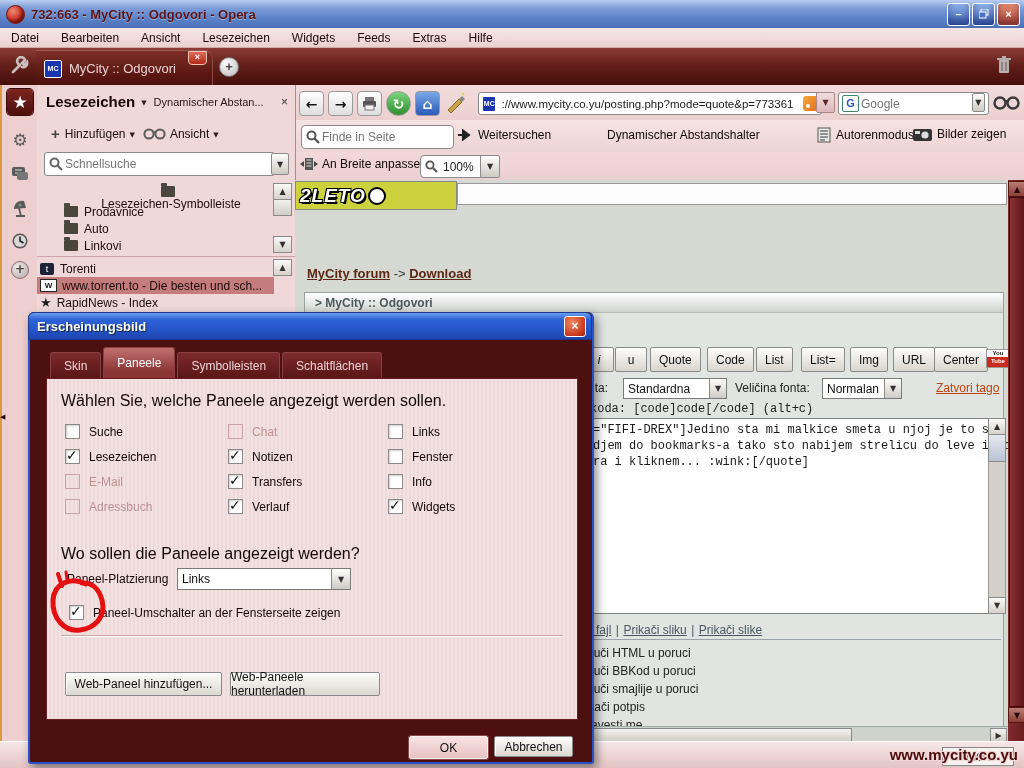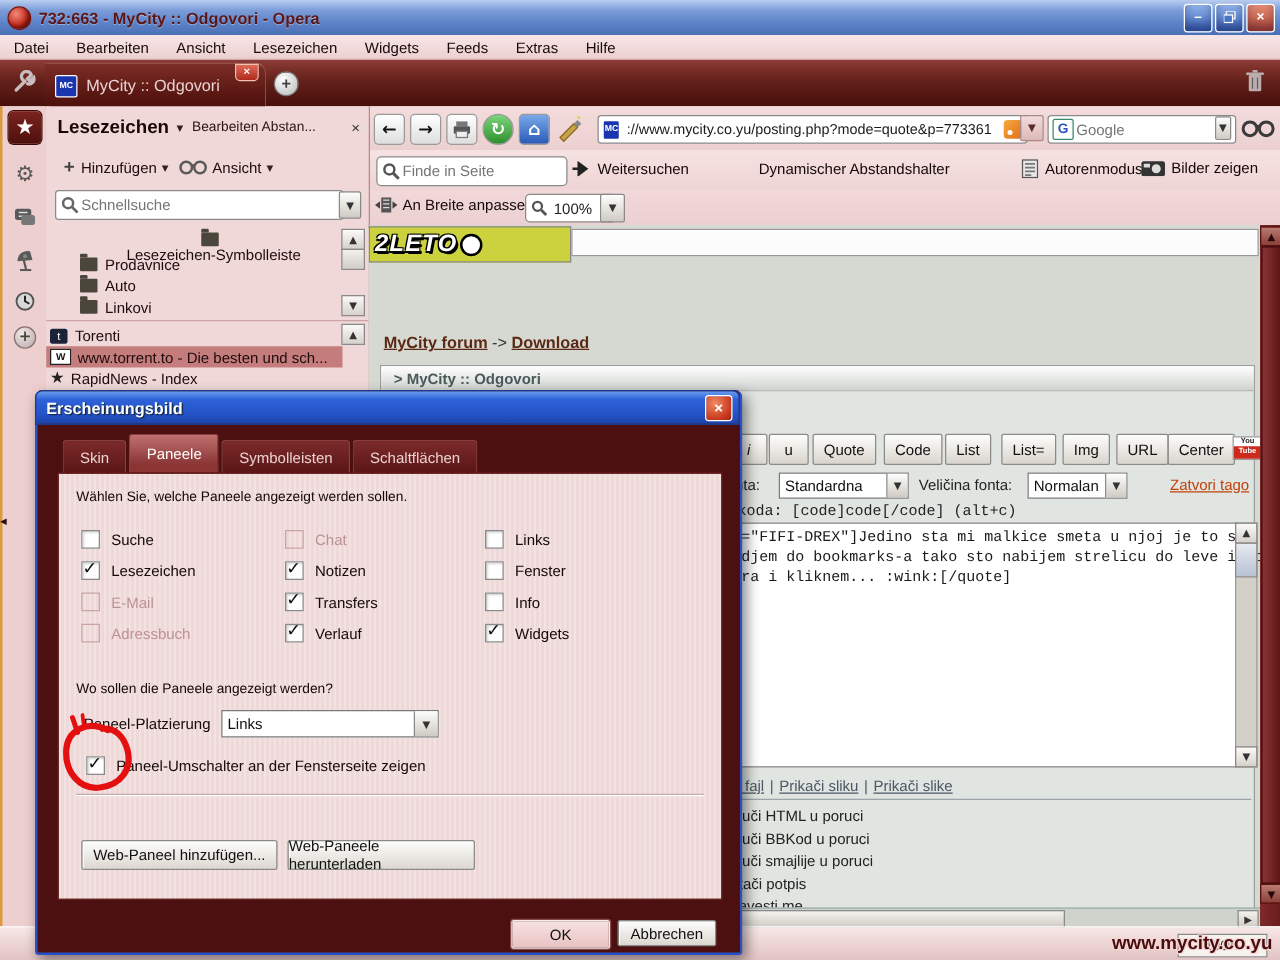--- a/index.html
+++ b/index.html
@@ -151,21 +151,21 @@
     background:radial-gradient(circle at 35% 30%,#f08a62,#c8381c 70%,#9a2410);
     color:#fff;font-weight:bold;font-size:12px;line-height:18px;text-align:center;}
   .dtabs{position:absolute;left:20px;top:40px;height:26px;display:flex;align-items:flex-end;}
   .dtab{height:25px;padding:0 13px;display:flex;align-items:center;font-size:12px;color:#ecd2d2;
     background:linear-gradient(180deg,#7c2a2a,#5a1616);border:1px solid #8a4040;border-bottom:none;
     border-radius:3px 3px 0 0;margin-right:2px;}
   .dtab.active{height:30px;background:linear-gradient(180deg,#c07070,#8a3434 80%);color:#fff;}
   .dcontent{position:absolute;left:16px;top:66px;width:530px;height:340px;
     background:repeating-linear-gradient(90deg,#f3e2e2 0 2px,#eed8d8 2px 4px);
     border:1px solid #6a2020;}
-  .dintro{position:absolute;left:14px;font-size:11px;color:#140808;}
+  .dintro{position:absolute;left:14px;font-size:16px;color:#140808;}
   .cbgrid{position:absolute;left:18px;top:40px;display:grid;grid-auto-flow:column;
     grid-template-rows:repeat(4,25px);grid-template-columns:163px 160px 160px;}
   .cb{display:flex;align-items:center;}
   .cbx{width:13px;height:13px;background:#fff;border:1px solid #8a8a8a;margin-right:9px;flex:none;
     box-shadow:inset 1px 1px 2px rgba(0,0,0,.2);position:relative;}
   .cb .txt{font-size:12px;color:#140808;}
   .cb.checked .cbx:after{content:"✓";position:absolute;left:0px;top:-3px;font-size:14px;font-weight:bold;
     color:#111;font-family:"DejaVu Sans",sans-serif;}
   .cb.disabled .cbx{background:transparent;border-color:#caa4a4;box-shadow:none;}
   .cb.disabled .txt{color:#bd9292;}
@@ -341,21 +341,21 @@
     <div class="stripicon" style="top:172px;width:22px;left:7px;">
       <span style="width:16px;height:16px;border-radius:50%;background:radial-gradient(circle at 35% 30%,#efe8e8,#b9a8a8);border:1px solid #8a7272;color:#443;font-size:12px;font-weight:bold;line-height:15px;text-align:center;">+</span>
     </div>
     <div class="abs" style="left:-2px;top:322px;width:8px;height:20px;color:#2a0a0a;font-size:7px;font-family:'DejaVu Sans',sans-serif;line-height:20px;">◀</div>
   </div>
 
   <div class="abs panel">
     <div class="abs" style="left:9px;top:8px;display:flex;align-items:center;width:242px;">
       <span class="header">Lesezeichen</span>
       <span style="font-size:7px;color:#3a1a1a;margin:3px 0 0 6px;font-family:'DejaVu Sans',sans-serif;">▼</span>
-      <span class="smalltxt" style="margin-left:7px;flex:1;white-space:nowrap;overflow:hidden;">Bearbeiten Abstan...</span>
+      <span class="smalltxt" style="margin-left:7px;flex:1;white-space:nowrap;overflow:hidden;">Dynamischer Abstan...</span>
       <span style="font-size:12px;color:#333;">×</span>
     </div>
     <div class="abs" style="left:14px;top:40px;display:flex;align-items:center;">
       <span style="font-weight:bold;font-size:15px;color:#444;margin-right:5px;">+</span>
       <span style="font-size:12px;color:#1c0c0c;">Hinzufügen</span>
       <span style="font-size:7px;color:#3a1a1a;margin:2px 8px 0 4px;font-family:'DejaVu Sans',sans-serif;">▼</span>
       <svg width="24" height="15" style="margin-right:3px;">
           <circle cx="6" cy="8" r="4.6" fill="none" stroke="#5a5a5a" stroke-width="2"></circle>
           <circle cx="17" cy="8" r="4.6" fill="none" stroke="#5a5a5a" stroke-width="2"></circle>
           <path d="M10.5 7 Q11.5 5 12.5 7" fill="none" stroke="#5a5a5a" stroke-width="1.6"></path>

